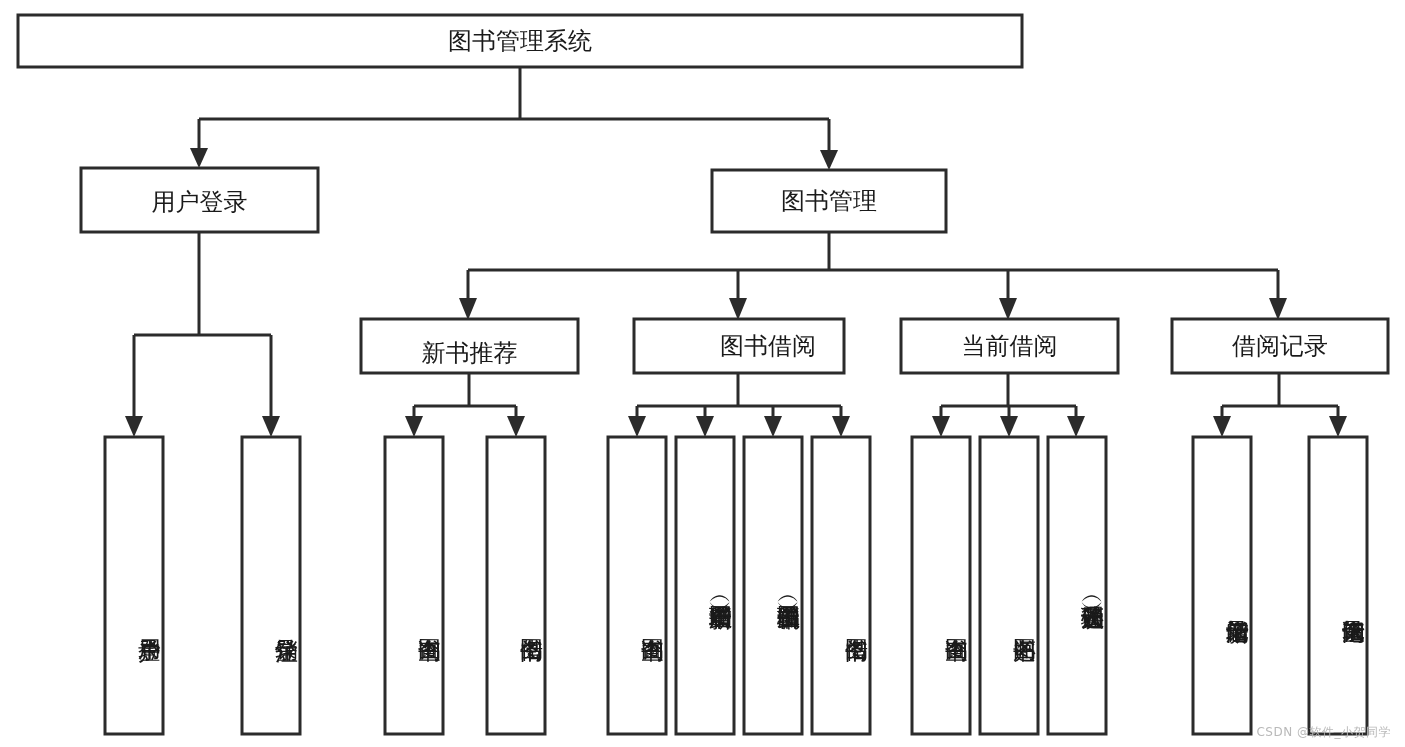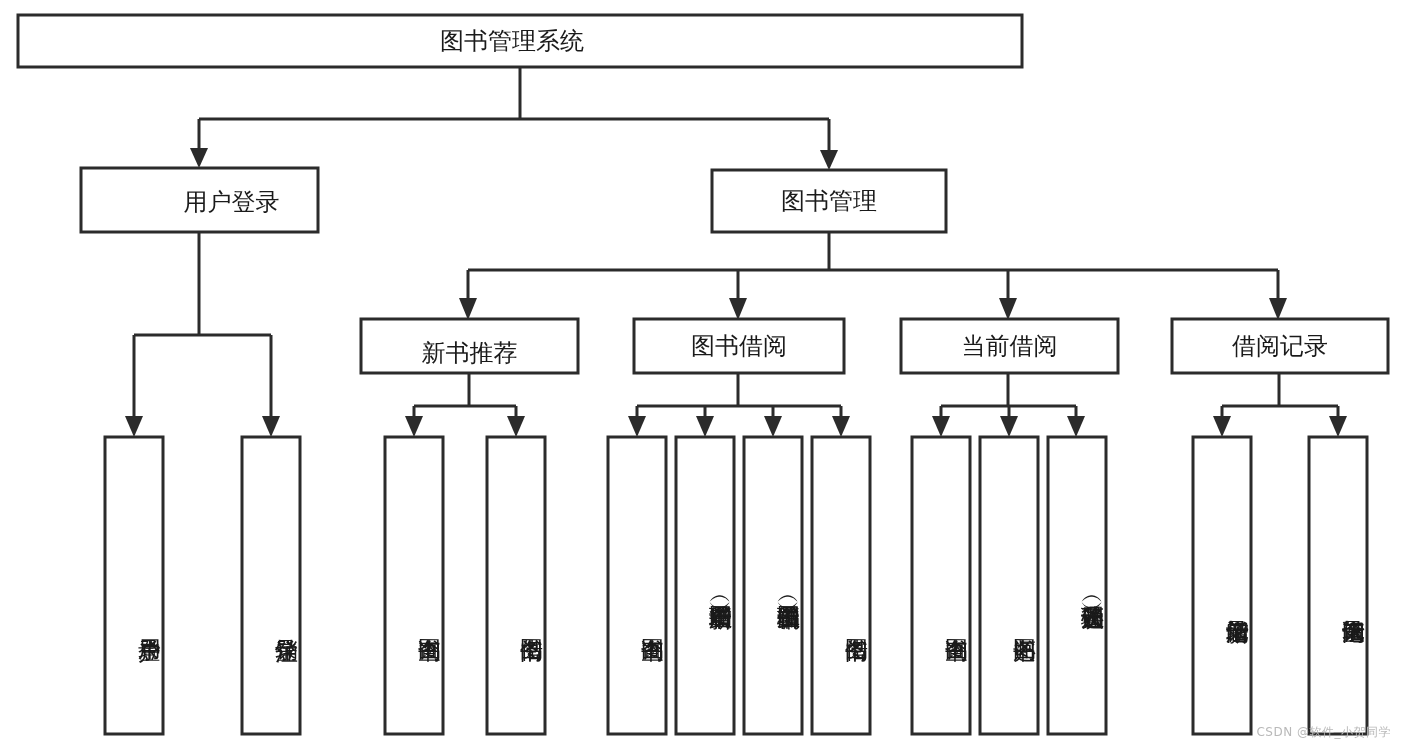--- a/index.html
+++ b/index.html
@@ -179,27 +179,27 @@
 
     <rect class="node-box" x="912" y="437" width="58" height="297"></rect>
     <rect class="node-box" x="980" y="437" width="58" height="297"></rect>
     <rect class="node-box" x="1048" y="437" width="58" height="297"></rect>
 
     <rect class="node-box" x="1193" y="437" width="58" height="297"></rect>
     <rect class="node-box" x="1309" y="437" width="58" height="297"></rect>
 
   </svg>
 
-  <div class="hlabel-wrap" style="left:10px; top:15px; width:1004px; height:52px;">图书管理系统</div>
-
-  <div class="hlabel-wrap" style="left:81px; top:168px; width:237px; height:68px;padding-left:32px;">用户登录</div>
+  <div class="hlabel-wrap" style="left:18px; top:15px; width:1004px; height:52px;">图书管理系统</div>
+
+  <div class="hlabel-wrap" style="left:81px; top:168px; width:237px; height:68px;">用户登录</div>
   <div class="hlabel-wrap" style="left:712px; top:170px; width:234px; height:62px;border-radius:21px;">图书管理</div>
 
   <div class="hlabel-wrap" style="left:361px; top:319px; width:217px; height:67px;">新书推荐</div>
-  <div class="hlabel-wrap" style="left:634px; top:319px; width:210px; height:54px;">图书借阅</div>
+  <div class="hlabel-wrap" style="left:634px; top:319px; width:210px; height:54px;padding-left:29px;">图书借阅</div>
   <div class="hlabel-wrap" style="left:901px; top:319px; width:217px; height:54px;border-radius:18px;">当前借阅</div>
   <div class="hlabel-wrap" style="left:1172px; top:319px; width:216px; height:54px;">借阅记录</div>
 
   <div class="vlabel-wrap" style="left:105px; top:513px; width:58px; height:215px;">用户登录</div>
   <div class="vlabel-wrap" style="left:242px; top:513px; width:58px; height:215px;">注销登录</div>
 
   <div class="vlabel-wrap" style="left:385px; top:513px; width:58px; height:215px;">查询图书</div>
   <div class="vlabel-wrap" style="left:487px; top:513px; width:58px; height:215px;">借阅图书</div>
 
   <div class="vlabel-wrap" style="left:608px; top:513px; width:58px; height:215px;">查询图书</div>

